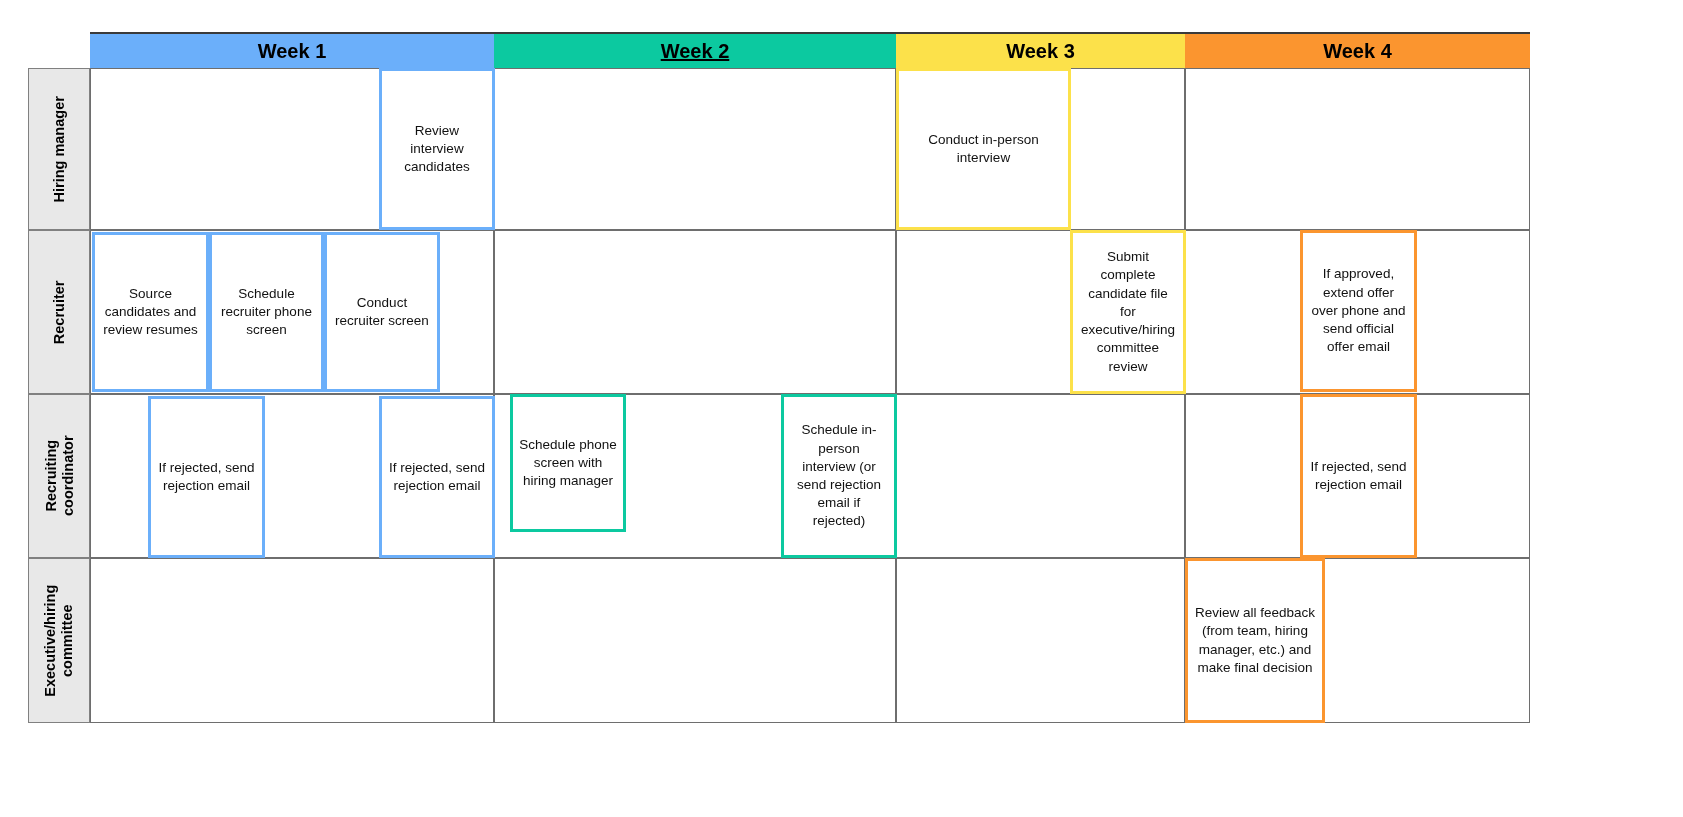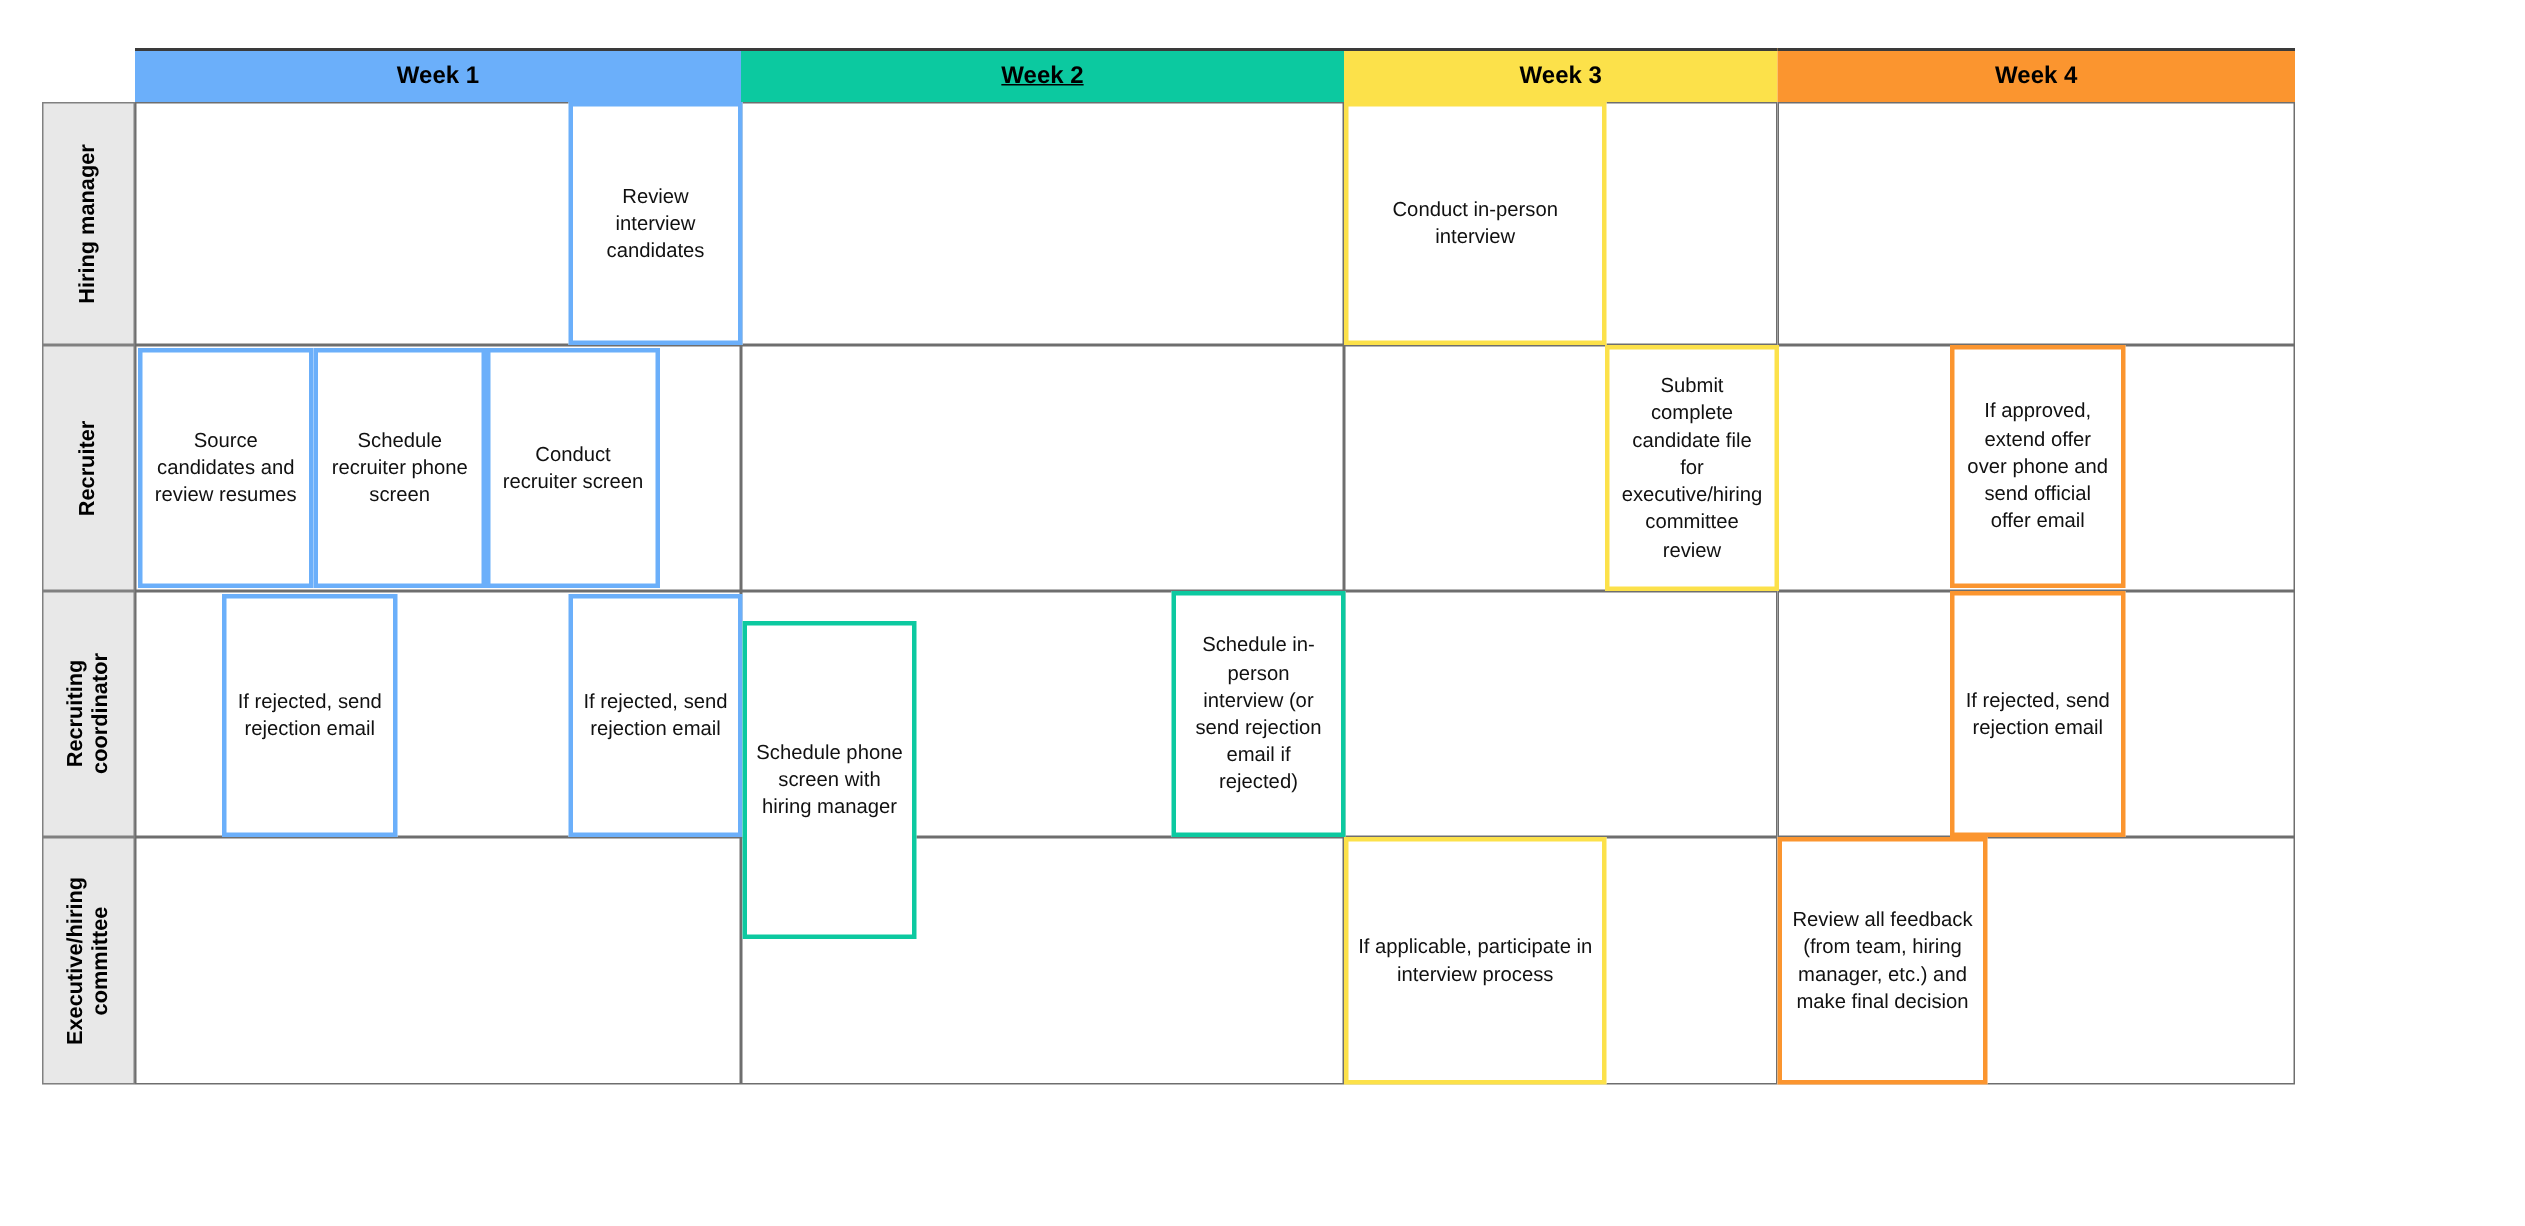--- a/index.html
+++ b/index.html
@@ -26,21 +26,21 @@
   
   .week-header {
     position: absolute;
     height: 36px;
     top: 32px;
     box-sizing: border-box;
     display: flex;
     align-items: center;
     justify-content: center;
     font-weight: bold;
-    font-size: 16px;
+    font-size: 20px;
     color: #000;
     border-top: 2px solid #3a3a3a;
   }
 
   
   .row-label {
     position: absolute;
     left: 28px;
     width: 62px;
     box-sizing: border-box;
@@ -162,30 +162,27 @@
   <div class="task" style="left:1300px; top:230px; width:117px; height:162px; border-color:#FB952F;">
     <span>If approved, extend offer over phone and send official offer email</span>
   </div>
 
   <div class="task" style="left:148px; top:396px; width:117px; height:162px; border-color:#6BAFFA;">
     <span>If rejected, send rejection email</span>
   </div>
   <div class="task" style="left:379px; top:396px; width:116px; height:162px; border-color:#6BAFFA;">
     <span>If rejected, send rejection email</span>
   </div>
-  <div class="task" style="left:495px; top:394px; width:116px; height:212px; border-color:#0CC9A0;margin-top:20px;">
+  <div class="task" style="left:510px; top:394px; width:116px; height:138px; border-color:#0CC9A0;">
     <span>Schedule phone screen with hiring manager</span>
   </div>
   <div class="task" style="left:781px; top:394px; width:116px; height:164px; border-color:#0CC9A0;">
     <span>Schedule in-person interview (or send rejection email if rejected)</span>
   </div>
   <div class="task" style="left:1300px; top:394px; width:117px; height:164px; border-color:#FB952F;">
     <span>If rejected, send rejection email</span>
   </div>
 
-  <div class="task" style="left:896px; top:558px; width:175px; height:165px; border-color:#FCE14A;">
-    <span>If applicable, participate in interview process</span>
-  </div>
   <div class="task" style="left:1185px; top:558px; width:140px; height:165px; border-color:#FB952F;">
     <span>Review all feedback (from team, hiring manager, etc.) and make final decision</span>
   </div>
 
 </div>
 
 </body></html>

